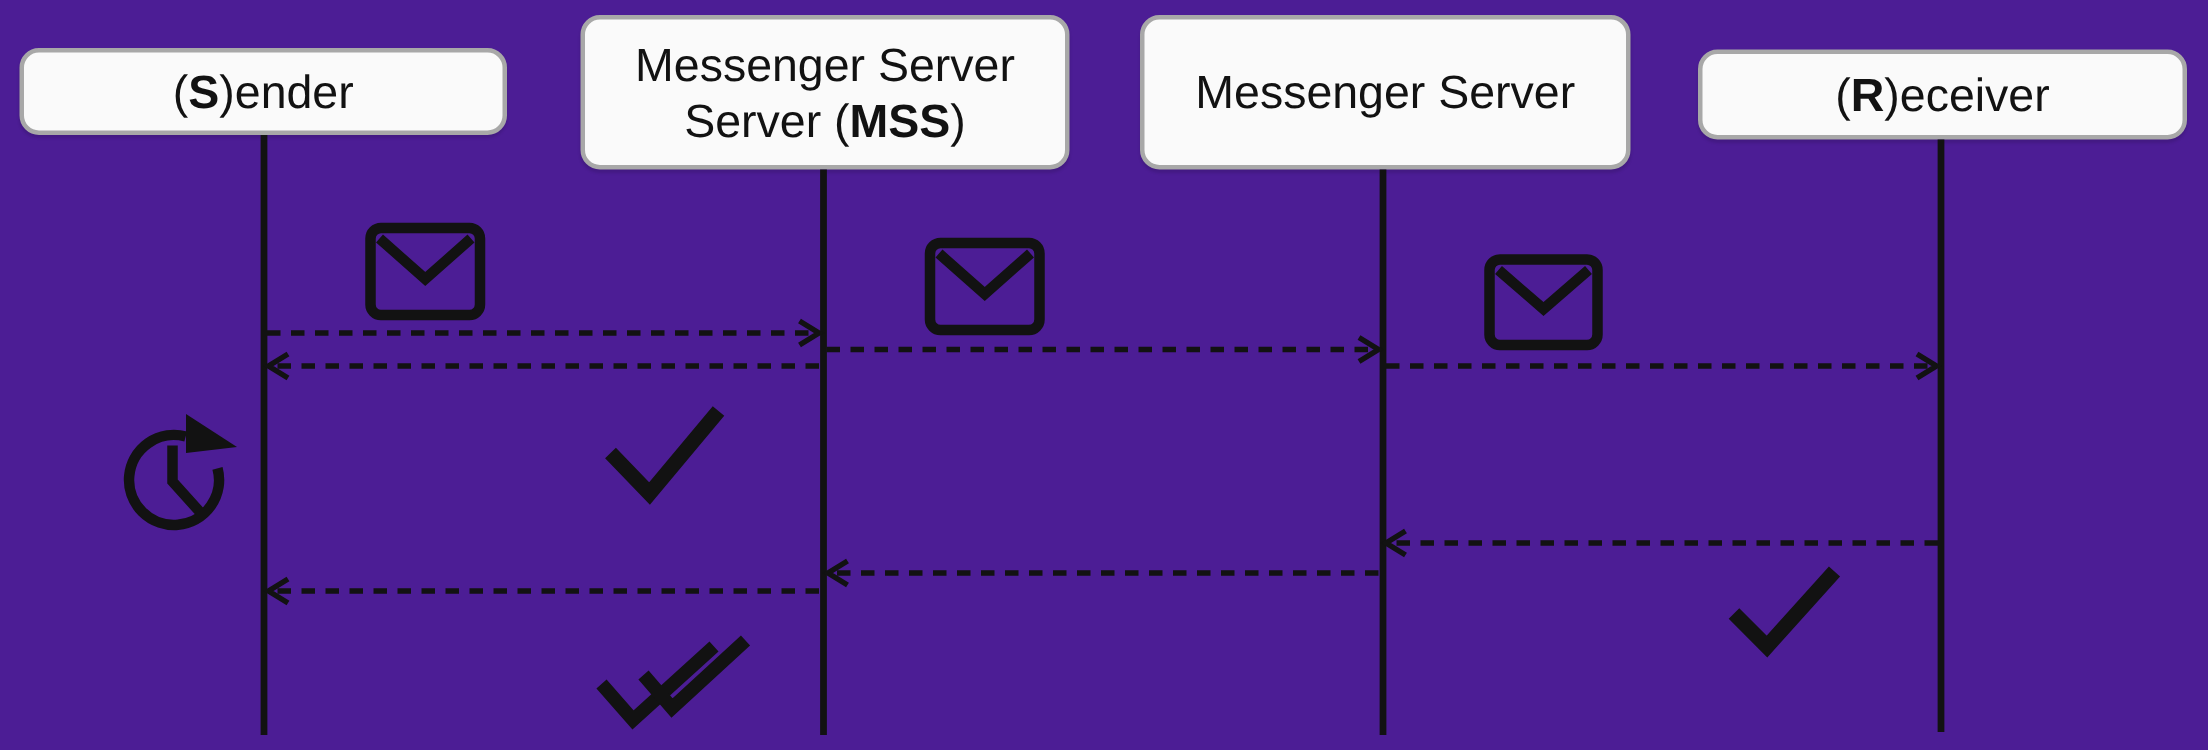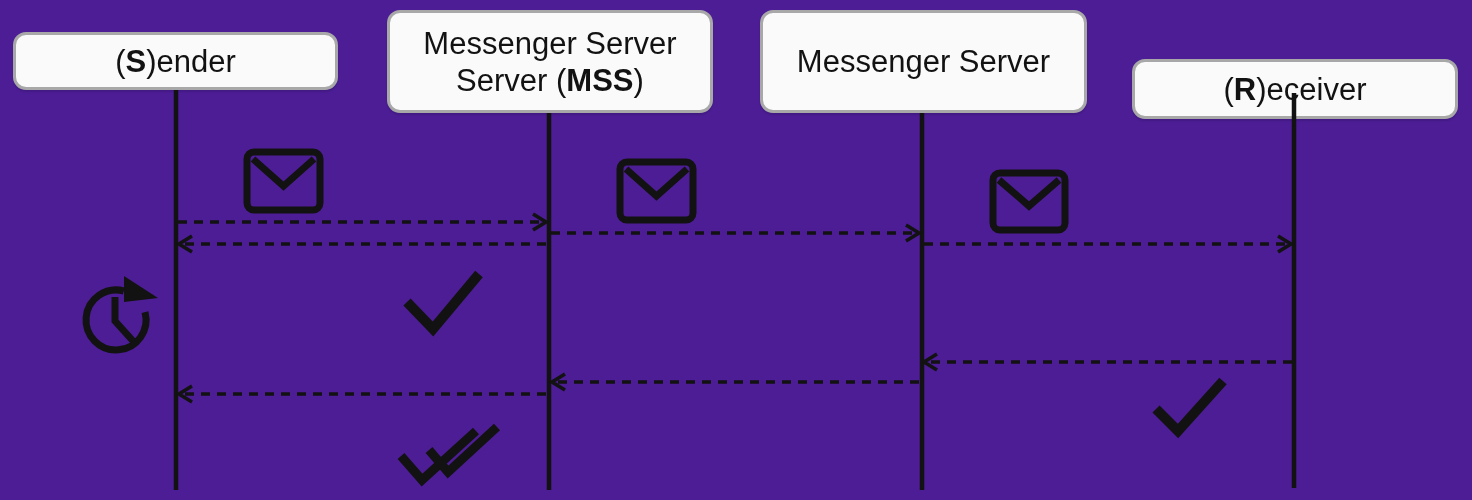--- a/index.html
+++ b/index.html
@@ -43,21 +43,21 @@
 
   <div class="actor-box" style="left:387px;top:10px;width:326px;height:103px;">
     <span class="actor-line">Messenger Server</span>
     <span class="actor-line"><span>Server (</span><b>MSS</b><span>)</span></span>
   </div>
 
   <div class="actor-box" style="left:760px;top:10px;width:327px;height:103px;">
     <span class="actor-line">Messenger Server</span>
   </div>
 
-  <div class="actor-box" style="left:1132px;top:33px;width:326px;height:60px;margin-top:26px;">
+  <div class="actor-box" style="left:1132px;top:33px;width:326px;height:60px;">
     <span class="actor-line"><span>(</span><b>R</b><span>)eceiver</span></span>
   </div>
 
   <svg id="overlay" width="1472" height="500" viewBox="0 0 1472 500">
 
     <line x1="176" y1="90" x2="176" y2="490" class="stroke" stroke-width="4.5"></line>
     <line x1="549" y1="113" x2="549" y2="490" class="stroke" stroke-width="4.5"></line>
     <line x1="922" y1="113" x2="922" y2="490" class="stroke" stroke-width="4.5"></line>
     <line x1="1294" y1="93" x2="1294" y2="488" class="stroke" stroke-width="4.5"></line>
 

